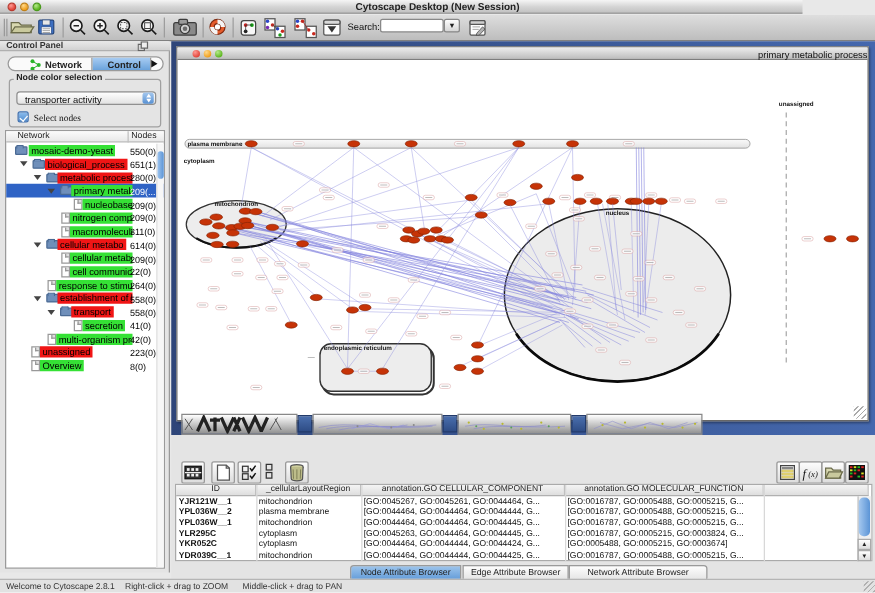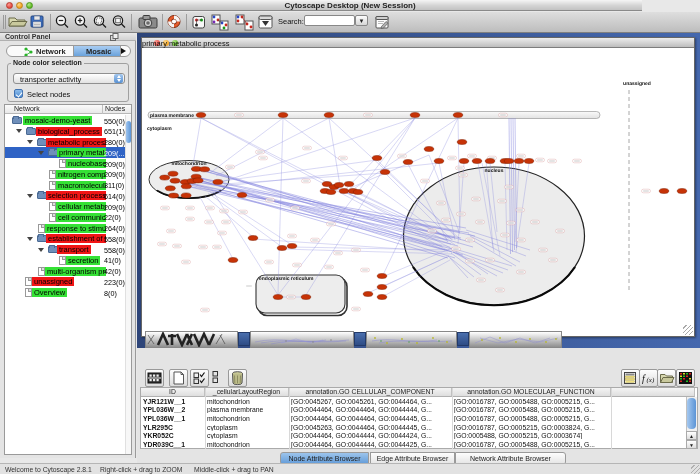--- a/index.html
+++ b/index.html
@@ -57,21 +57,21 @@
   #combo .stepper { position:absolute; right:1px; top:0px; width:9px; height:9px;
     background:linear-gradient(#a5c8ef,#5790d2); border-radius:2px; margin:0; }
   #combo .stepper:before { content:""; position:absolute; left:2.5px; top:1px;
     border-left:2px solid transparent; border-right:2px solid transparent; border-bottom:3px solid #fff; }
   #combo .stepper:after { content:""; position:absolute; left:2.5px; bottom:1px;
     border-left:2px solid transparent; border-right:2px solid transparent; border-top:3px solid #fff; }
   #chk { position:absolute; left:14px; top:56px; width:9px; height:9px;
     background:linear-gradient(#8cbcec,#4f8cd0); border:1px solid #4071b0; border-radius:2px; }
   #chk:before { content:""; position:absolute; left:2px; top:1px; width:3px; height:5px;
     border:solid #fff; border-width:0 1.5px 1.5px 0; transform:rotate(40deg); }
-  #chklbl { position:absolute; left:27px; top:57px; font-size:7.5px; color:#111; }
+  #chklbl { position:absolute; left:27px; top:57px; font-size:7.5px; color:#111;font-family:Liberation Serif, serif; }
 
   
   #tree { position:absolute; left:4px; top:71px; width:128px; height:351px;
     background:#fff; border:1px solid #9a9a9a; }
   #tree-hdr { position:absolute; left:0; top:0; width:126px; height:9px;
     background:linear-gradient(#fbfbfb,#e8e8e8); border-bottom:1px solid #b8b8b8; font-size:7px; color:#222; }
   #tree-hdr .c1 { position:absolute; left:9px; top:0px; }
   #tree-hdr .c2 { position:absolute; left:100px; top:0px; }
   #tree-hdr .div { position:absolute; left:97px; top:0; width:1px; height:9px; background:#c0c0c0; }
   .trow { position:absolute; left:0; width:126px; height:11px; font-size:7.5px; color:#000; }
@@ -96,21 +96,21 @@
     background:linear-gradient(90deg,#9ec4ee,#5b94d6); border-radius:3px; }
 
   
   #desktop { left:137px; top:33px; width:563px; height:315px;
     background:linear-gradient(90deg,#2e4579,#4568ae); }
   #netwin { position:absolute; left:4px; top:4px; width:554px; height:300px;
     background:#fff; border:1px solid #666; box-shadow:1px 1px 2px rgba(0,0,0,0.4); }
   #netwin-tb { position:absolute; left:0; top:0; width:100%; height:10px;
     background:linear-gradient(#ededed,#bdbdbd); border-bottom:1px solid #7d7d7d; }
   #netwin-tb .tl { position:absolute; top:2px; width:6px; height:6px; border-radius:50%; }
-  #netwin-title { position:absolute; width:100%; text-align:left; top:1px; font-size:7.5px; color:#111; }
+  #netwin-title { position:absolute; width:100%; text-align:right; top:1px; font-size:7.5px; color:#111; }
   #grip { position:absolute; right:1px; bottom:1px; width:10px; height:10px;
     background:repeating-linear-gradient(135deg, transparent 0 2px, #aaa 2px 3px); }
 
   
   .minibar { position:absolute; top:298px; height:17px;
     background:linear-gradient(#ffffff,#8f8f8f); border:1px solid #888; }
   .miniicon { position:absolute; top:299px; width:12px; height:14px;
     background:linear-gradient(#4a6fae,#2e4c85); border:1px solid #223a6a; }
 
   
@@ -626,21 +626,21 @@
   </div>
   <div id="tabs">
     <svg width="9" height="10" style="position:absolute;left:17px;top:1px">
       <circle cx="2" cy="2" r="1.6" fill="#2ab42a"></circle>
         <circle cx="7" cy="5" r="1.6" fill="#2ab42a"></circle>
         <circle cx="2" cy="8" r="1.6" fill="#2ab42a"></circle>
       <path d="M2 2 L7 5 L2 8" stroke="#2ab42a" stroke-width="0.8" fill="none"></path>
     </svg>
     <span class="lab" style="left:29px;">Network</span>
     <div id="tab-mosaic"></div>
-    <span class="lab" style="left:79px;">Mosaic</span>
+    <span class="lab" style="left:79px;">Control</span>
     <div id="tab-arrow"></div>
   </div>
   <div id="grpbox"></div>
   <div id="grplbl">Node color selection</div>
   <div id="combo">
       <span class="t">transporter activity</span>
       <div class="stepper"></div>
     </div>
   <div id="chk"></div>
   <div id="chklbl">Select nodes</div>
@@ -685,21 +685,21 @@
           <span class="cnt">209(0)</span>
         </div>
     <div class="trow" style="top:74.5px;">
           <span class="file" style="left:44px;"></span>
           <span class="lbl bg-g" style="left:51px;max-width:50px;">macromolecule</span>
           <span class="cnt">311(0)</span>
         </div>
     <div class="trow" style="top:85.25px;">
           <span class="arr" style="left:22px;"></span>
           <span class="fold" style="left:32px;"></span>
-          <span class="lbl bg-r" style="left:41px;max-width:60px;">selection process</span>
+          <span class="lbl bg-r" style="left:41px;max-width:60px;">cellular metabo</span>
           <span class="cnt">614(0)</span>
         </div>
     <div class="trow" style="top:96px;">
           <span class="file" style="left:44px;"></span>
           <span class="lbl bg-g" style="left:51px;max-width:50px;">cellular metabol</span>
           <span class="cnt">209(0)</span>
         </div>
     <div class="trow" style="top:106.75px;">
           <span class="file" style="left:44px;"></span>
           <span class="lbl bg-g" style="left:51px;max-width:50px;">cell communicat</span>

